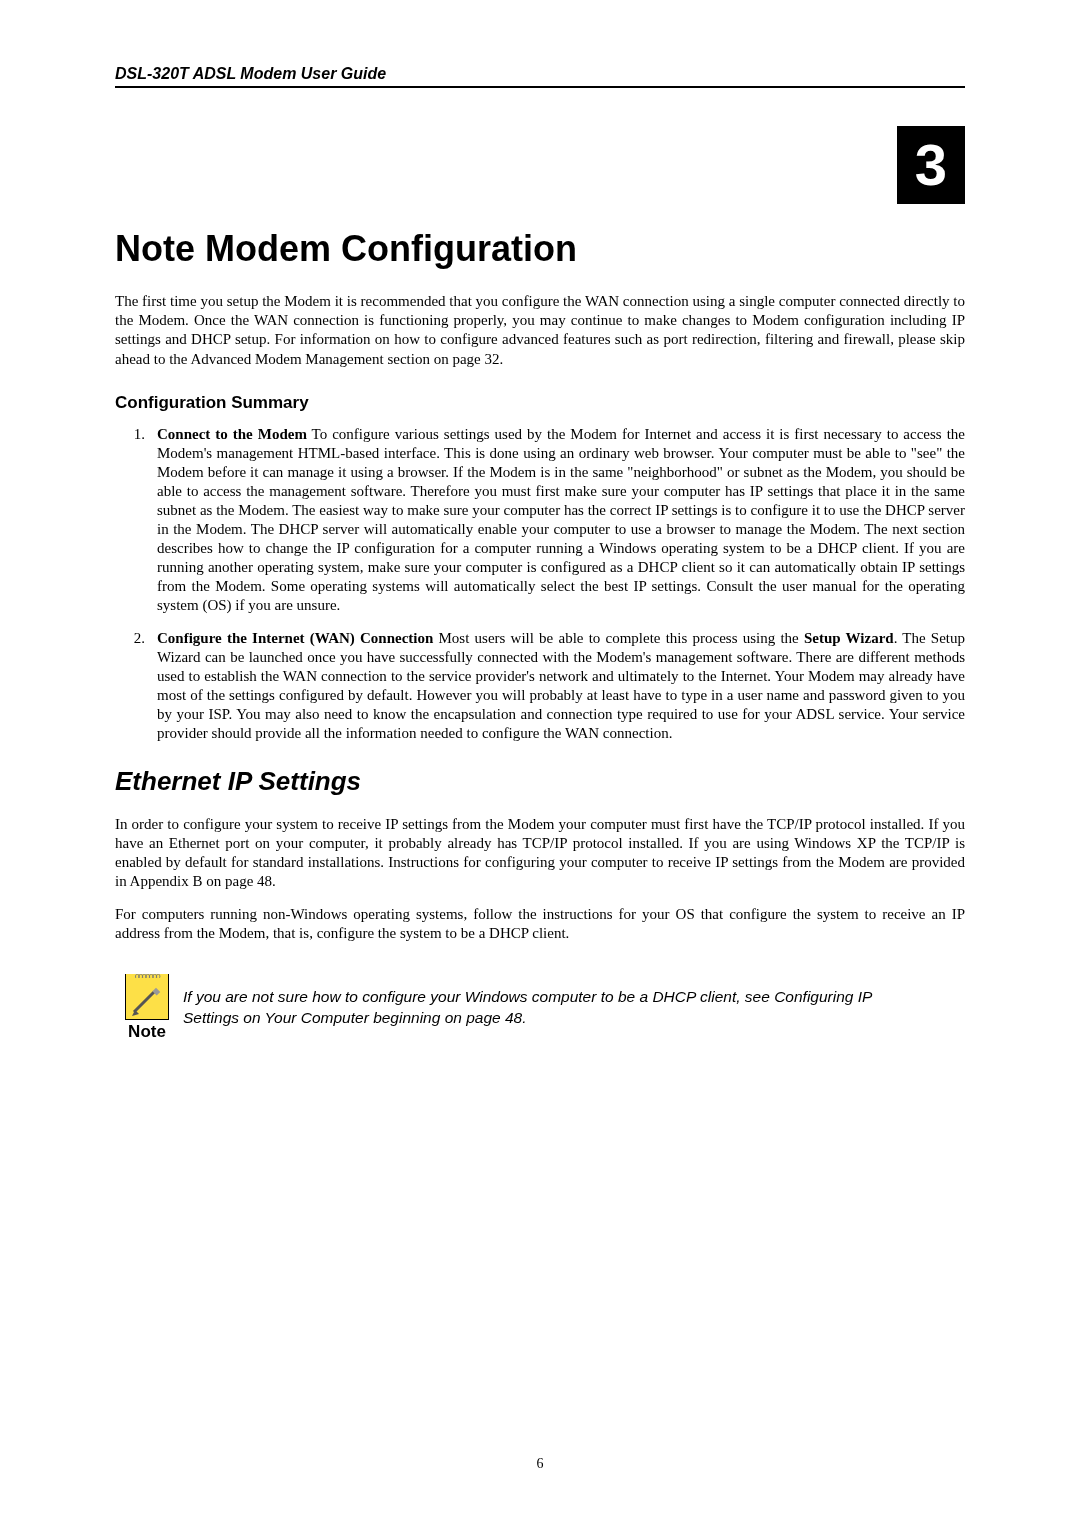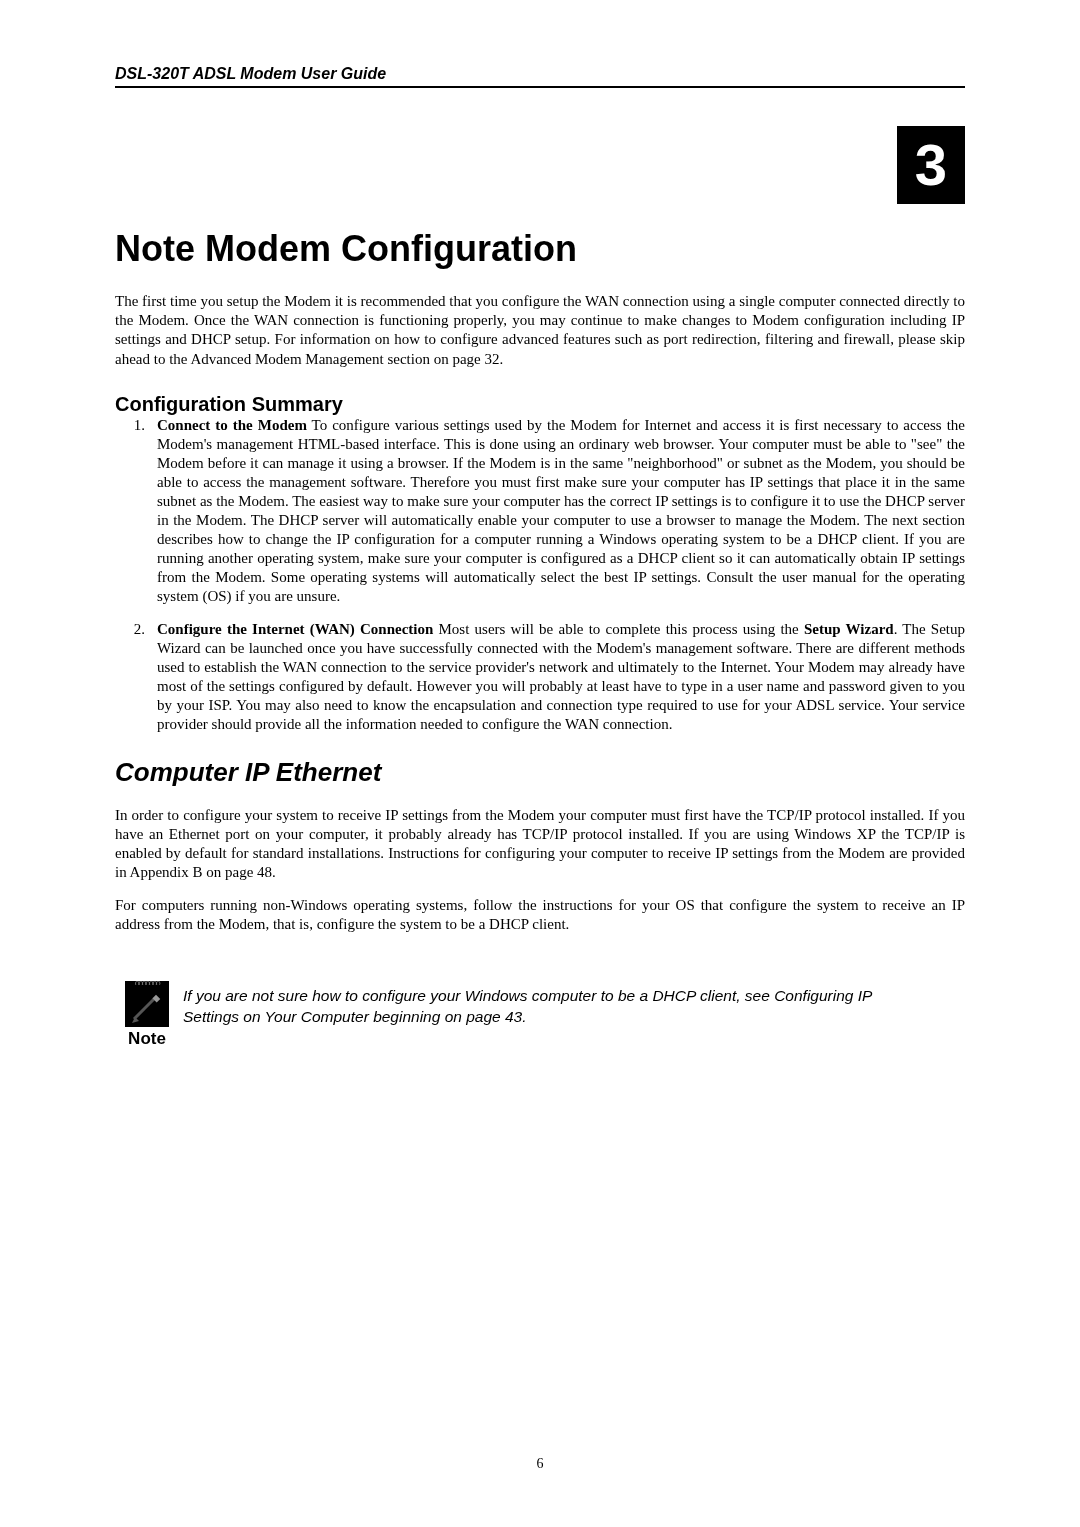--- a/index.html
+++ b/index.html
@@ -50,22 +50,22 @@
       margin-bottom: 22px;
     }
     .intro-para {
       text-align: justify;
       line-height: 1.28;
       margin-bottom: 24px;
     }
     .subheading {
       font-family: Arial, Helvetica, sans-serif;
       font-weight: bold;
-      font-size: 20px;
-      margin-bottom: 0;
+      font-size: 17px;
+      margin-bottom: 12px;
     }
     .numbered-list {
       list-style: none;
       padding-left: 42px;
       margin-bottom: 22px;
     }
     .numbered-list li {
       text-align: justify;
       line-height: 1.27;
       margin-bottom: 14px;
@@ -105,23 +105,23 @@
     .note-cell {
       width: 64px;
       text-align: center;
     }
     .note-icon-box {
       width: 44px;
       height: 46px;
       border-left: 1px solid #000;
       border-right: 1px solid #000;
       border-bottom: 1px solid #000;
-      margin: 16px auto 2px auto;
+      margin: 0 auto 2px auto;
       position: relative;
-      background: #000000;
+      background: #fde047;
     }
     .note-icon-box .spiral {
       position: absolute;
       top: -4px;
       left: 3px;
       right: 3px;
       height: 8px;
       letter-spacing: -1.5px;
       font-size: 10px;
       color: #777;
@@ -170,38 +170,38 @@
   <li>
     <span class="num">1.</span>
     <span class="bold">Connect to the Modem</span><span> To configure various settings used by the Modem for Internet and access it is first necessary to access the Modem's management HTML-based interface. This is done using an ordinary web browser. Your computer must be able to "see" the Modem before it can manage it using a browser. If the Modem is in the same "neighborhood" or subnet as the Modem, you should be able to access the management software. Therefore you must first make sure your computer has IP settings that place it in the same subnet as the Modem. The easiest way to make sure your computer has the correct IP settings is to configure it to use the DHCP server in the Modem. The DHCP server will automatically enable your computer to use a browser to manage the Modem. The next section describes how to change the IP configuration for a computer running a Windows operating system to be a DHCP client. If you are running another operating system, make sure your computer is configured as a DHCP client so it can automatically obtain IP settings from the Modem. Some operating systems will automatically select the best IP settings. Consult the user manual for the operating system (OS) if you are unsure.</span>
   </li>
   <li>
     <span class="num">2.</span>
     <span class="bold">Configure the Internet (WAN) Connection</span><span> Most users will be able to complete this process using the </span><span class="bold">Setup Wizard</span><span>. The Setup Wizard can be launched once you have successfully connected with the Modem's management software. There are different methods used to establish the WAN connection to the service provider's network and ultimately to the Internet. Your Modem may already have most of the settings configured by default. However you will probably at least have to type in a user name and password given to you by your ISP. You may also need to know the encapsulation and connection type required to use for your ADSL service. Your service provider should provide all the information needed to configure the WAN connection.</span>
   </li>
 </ol>
 
-<h2 class="section-heading">Computer IP Ethernet</h2>
+<h2 class="section-heading">Ethernet IP Settings</h2>
 
 <p class="body-para">In order to configure your system to receive IP settings from the Modem your computer must first have the TCP/IP protocol installed. If you have an Ethernet port on your computer, it probably already has TCP/IP protocol installed. If you are using Windows XP the TCP/IP is enabled by default for standard installations. Instructions for configuring your computer to receive IP settings from the Modem are provided in Appendix B on page 48.</p>
 
 <p class="body-para">For computers running non-Windows operating systems, follow the instructions for your OS that configure the system to receive an IP address from the Modem, that is, configure the system to be a DHCP client.</p>
 
 <table class="note-table">
   <tbody>
       <tr>
     <td class="note-cell">
       <div class="note-icon-box">
         <div class="spiral">ooooooo</div>
         <svg width="32" height="30" viewBox="0 0 32 30">
           <line x1="2" y1="26" x2="22" y2="6" stroke="#555" stroke-width="3"></line>
           <polygon points="0,30 3,24 7,28" fill="#555"></polygon>
           <rect x="21" y="3" width="6" height="5" transform="rotate(45 24 6)" fill="#999"></rect>
         </svg>
       </div>
       <div class="note-label">Note</div>
     </td>
-    <td class="note-text">If you are not sure how to configure your Windows computer to be a DHCP client, see Configuring IP Settings on Your Computer beginning on page 43.</td>
+    <td class="note-text">If you are not sure how to configure your Windows computer to be a DHCP client, see Configuring IP Settings on Your Computer beginning on page 48.</td>
   </tr>
 </tbody>
   </table>
 
 <div class="page-number">6</div>
 
 </body></html>

